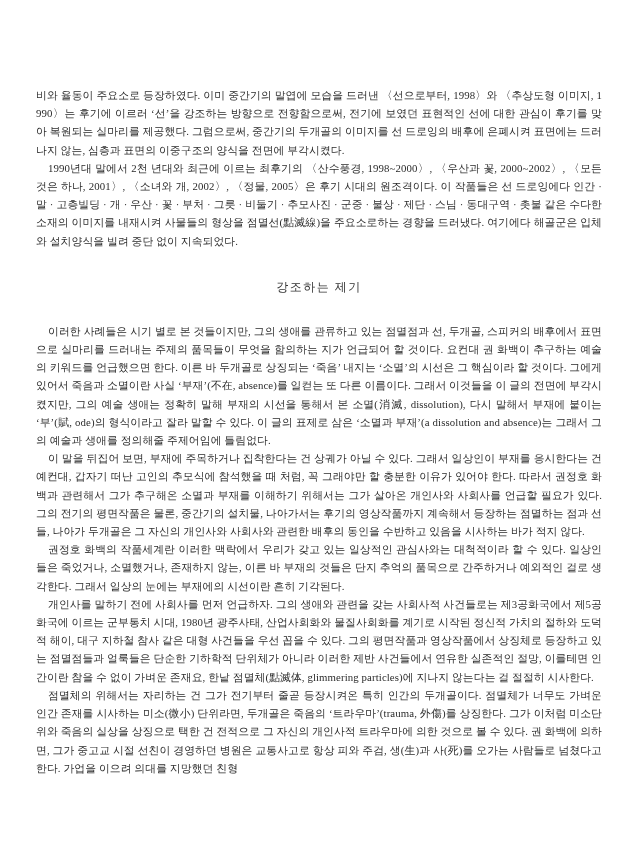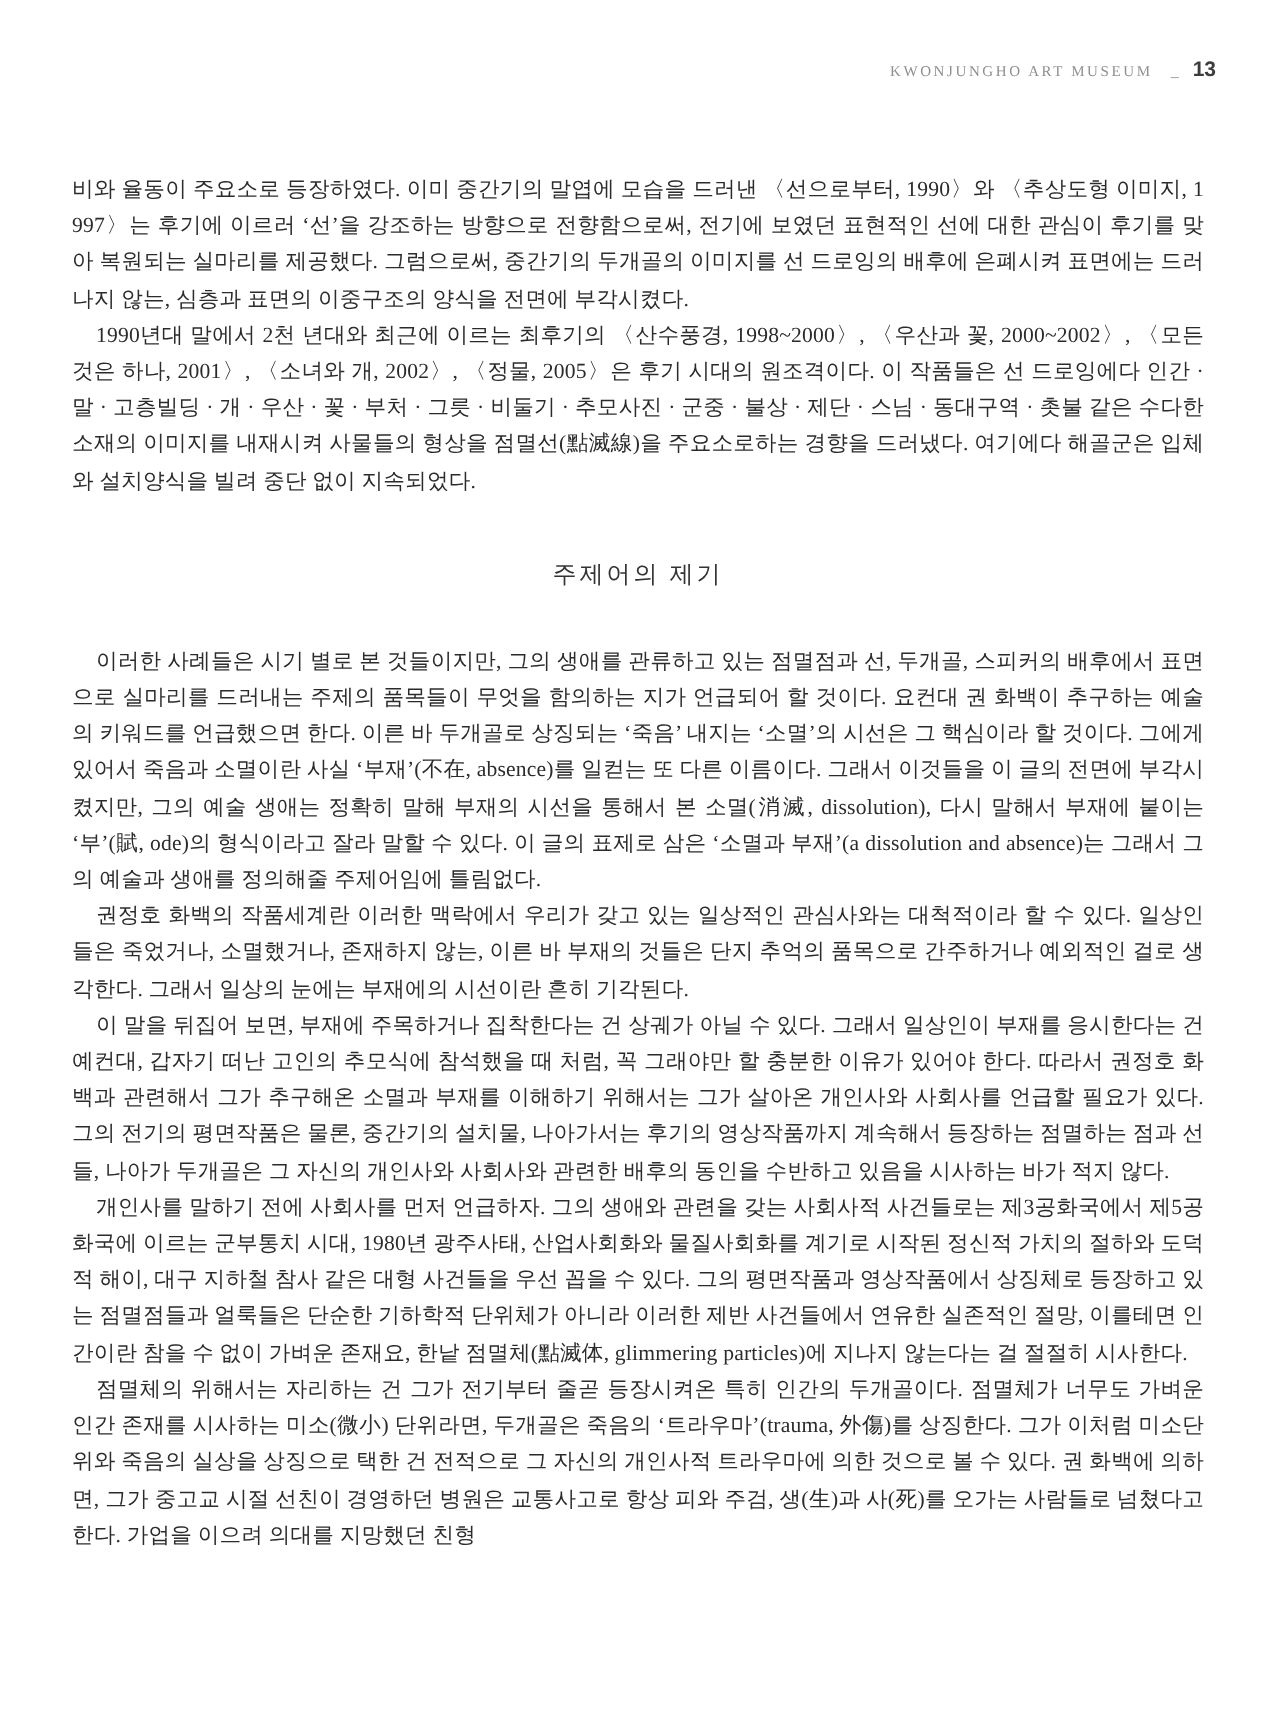--- a/index.html
+++ b/index.html
@@ -62,30 +62,25 @@
     color: #333333;
     margin: 29px 0 27px 0;
     line-height: 16px;
   }
 </style>
 </head>
 <body>
 
 <div class="page">
 
-  <div class="page-header">
-    <span class="museum-name">KWONJUNGHO ART MUSEUM</span>
-    <span class="page-sep">_</span>
-    <span class="page-number">13</span>
-  </div>
 
   <div class="page-body">
-    <p class="no-indent">비와 율동이 주요소로 등장하였다. 이미 중간기의 말엽에 모습을 드러낸 〈선으로부터, 1990〉와 〈추상도형 이미지, 1997〉는 후기에 이르러 ‘선’을 강조하는 방향으로 전향함으로써, 전기에 보였던 표현적인 선에 대한 관심이 후기를 맞아 복원되는 실마리를 제공했다. 그럼으로써, 중간기의 두개골의 이미지를 선 드로잉의 배후에 은폐시켜 표면에는 드러나지 않는, 심층과 표면의 이중구조의 양식을 전면에 부각시켰다.</p>
+    <p class="no-indent">비와 율동이 주요소로 등장하였다. 이미 중간기의 말엽에 모습을 드러낸 〈선으로부터, 1998〉와 〈추상도형 이미지, 1990〉는 후기에 이르러 ‘선’을 강조하는 방향으로 전향함으로써, 전기에 보였던 표현적인 선에 대한 관심이 후기를 맞아 복원되는 실마리를 제공했다. 그럼으로써, 중간기의 두개골의 이미지를 선 드로잉의 배후에 은폐시켜 표면에는 드러나지 않는, 심층과 표면의 이중구조의 양식을 전면에 부각시켰다.</p>
     <p>1990년대 말에서 2천 년대와 최근에 이르는 최후기의 〈산수풍경, 1998~2000〉, 〈우산과 꽃, 2000~2002〉, 〈모든 것은 하나, 2001〉, 〈소녀와 개, 2002〉, 〈정물, 2005〉은 후기 시대의 원조격이다. 이 작품들은 선 드로잉에다 인간 · 말 · 고층빌딩 · 개 · 우산 · 꽃 · 부처 · 그릇 · 비둘기 · 추모사진 · 군중 · 불상 · 제단 · 스님 · 동대구역 · 촛불 같은 수다한 소재의 이미지를 내재시켜 사물들의 형상을 점멸선(點滅線)을 주요소로하는 경향을 드러냈다. 여기에다 해골군은 입체와 설치양식을 빌려 중단 없이 지속되었다.</p>
-    <h2>주제어의 제기</h2>
+    <h2>강조하는 제기</h2>
     <p>이러한 사례들은 시기 별로 본 것들이지만, 그의 생애를 관류하고 있는 점멸점과 선, 두개골, 스피커의 배후에서 표면으로 실마리를 드러내는 주제의 품목들이 무엇을 함의하는 지가 언급되어 할 것이다. 요컨대 권 화백이 추구하는 예술의 키워드를 언급했으면 한다. 이른 바 두개골로 상징되는 ‘죽음’ 내지는 ‘소멸’의 시선은 그 핵심이라 할 것이다. 그에게 있어서 죽음과 소멸이란 사실 ‘부재’(不在, absence)를 일컫는 또 다른 이름이다. 그래서 이것들을 이 글의 전면에 부각시켰지만, 그의 예술 생애는 정확히 말해 부재의 시선을 통해서 본 소멸(消滅, dissolution), 다시 말해서 부재에 붙이는 ‘부’(賦, ode)의 형식이라고 잘라 말할 수 있다. 이 글의 표제로 삼은 ‘소멸과 부재’(a dissolution and absence)는 그래서 그의 예술과 생애를 정의해줄 주제어임에 틀림없다.</p>
+    <p>이 말을 뒤집어 보면, 부재에 주목하거나 집착한다는 건 상궤가 아닐 수 있다. 그래서 일상인이 부재를 응시한다는 건 예컨대, 갑자기 떠난 고인의 추모식에 참석했을 때 처럼, 꼭 그래야만 할 충분한 이유가 있어야 한다. 따라서 권정호 화백과 관련해서 그가 추구해온 소멸과 부재를 이해하기 위해서는 그가 살아온 개인사와 사회사를 언급할 필요가 있다. 그의 전기의 평면작품은 물론, 중간기의 설치물, 나아가서는 후기의 영상작품까지 계속해서 등장하는 점멸하는 점과 선들, 나아가 두개골은 그 자신의 개인사와 사회사와 관련한 배후의 동인을 수반하고 있음을 시사하는 바가 적지 않다.</p>
     <p>권정호 화백의 작품세계란 이러한 맥락에서 우리가 갖고 있는 일상적인 관심사와는 대척적이라 할 수 있다. 일상인들은 죽었거나, 소멸했거나, 존재하지 않는, 이른 바 부재의 것들은 단지 추억의 품목으로 간주하거나 예외적인 걸로 생각한다. 그래서 일상의 눈에는 부재에의 시선이란 흔히 기각된다.</p>
-    <p>이 말을 뒤집어 보면, 부재에 주목하거나 집착한다는 건 상궤가 아닐 수 있다. 그래서 일상인이 부재를 응시한다는 건 예컨대, 갑자기 떠난 고인의 추모식에 참석했을 때 처럼, 꼭 그래야만 할 충분한 이유가 있어야 한다. 따라서 권정호 화백과 관련해서 그가 추구해온 소멸과 부재를 이해하기 위해서는 그가 살아온 개인사와 사회사를 언급할 필요가 있다. 그의 전기의 평면작품은 물론, 중간기의 설치물, 나아가서는 후기의 영상작품까지 계속해서 등장하는 점멸하는 점과 선들, 나아가 두개골은 그 자신의 개인사와 사회사와 관련한 배후의 동인을 수반하고 있음을 시사하는 바가 적지 않다.</p>
     <p>개인사를 말하기 전에 사회사를 먼저 언급하자. 그의 생애와 관련을 갖는 사회사적 사건들로는 제3공화국에서 제5공화국에 이르는 군부통치 시대, 1980년 광주사태, 산업사회화와 물질사회화를 계기로 시작된 정신적 가치의 절하와 도덕적 해이, 대구 지하철 참사 같은 대형 사건들을 우선 꼽을 수 있다. 그의 평면작품과 영상작품에서 상징체로 등장하고 있는 점멸점들과 얼룩들은 단순한 기하학적 단위체가 아니라 이러한 제반 사건들에서 연유한 실존적인 절망, 이를테면 인간이란 참을 수 없이 가벼운 존재요, 한낱 점멸체(點滅体, glimmering particles)에 지나지 않는다는 걸 절절히 시사한다.</p>
     <p>점멸체의 위해서는 자리하는 건 그가 전기부터 줄곧 등장시켜온 특히 인간의 두개골이다. 점멸체가 너무도 가벼운 인간 존재를 시사하는 미소(微小) 단위라면, 두개골은 죽음의 ‘트라우마’(trauma, 外傷)를 상징한다. 그가 이처럼 미소단위와 죽음의 실상을 상징으로 택한 건 전적으로 그 자신의 개인사적 트라우마에 의한 것으로 볼 수 있다. 권 화백에 의하면, 그가 중고교 시절 선친이 경영하던 병원은 교통사고로 항상 피와 주검, 생(生)과 사(死)를 오가는 사람들로 넘쳤다고 한다. 가업을 이으려 의대를 지망했던 친형</p>
   </div>
 
 </div>
 
 </body></html>

